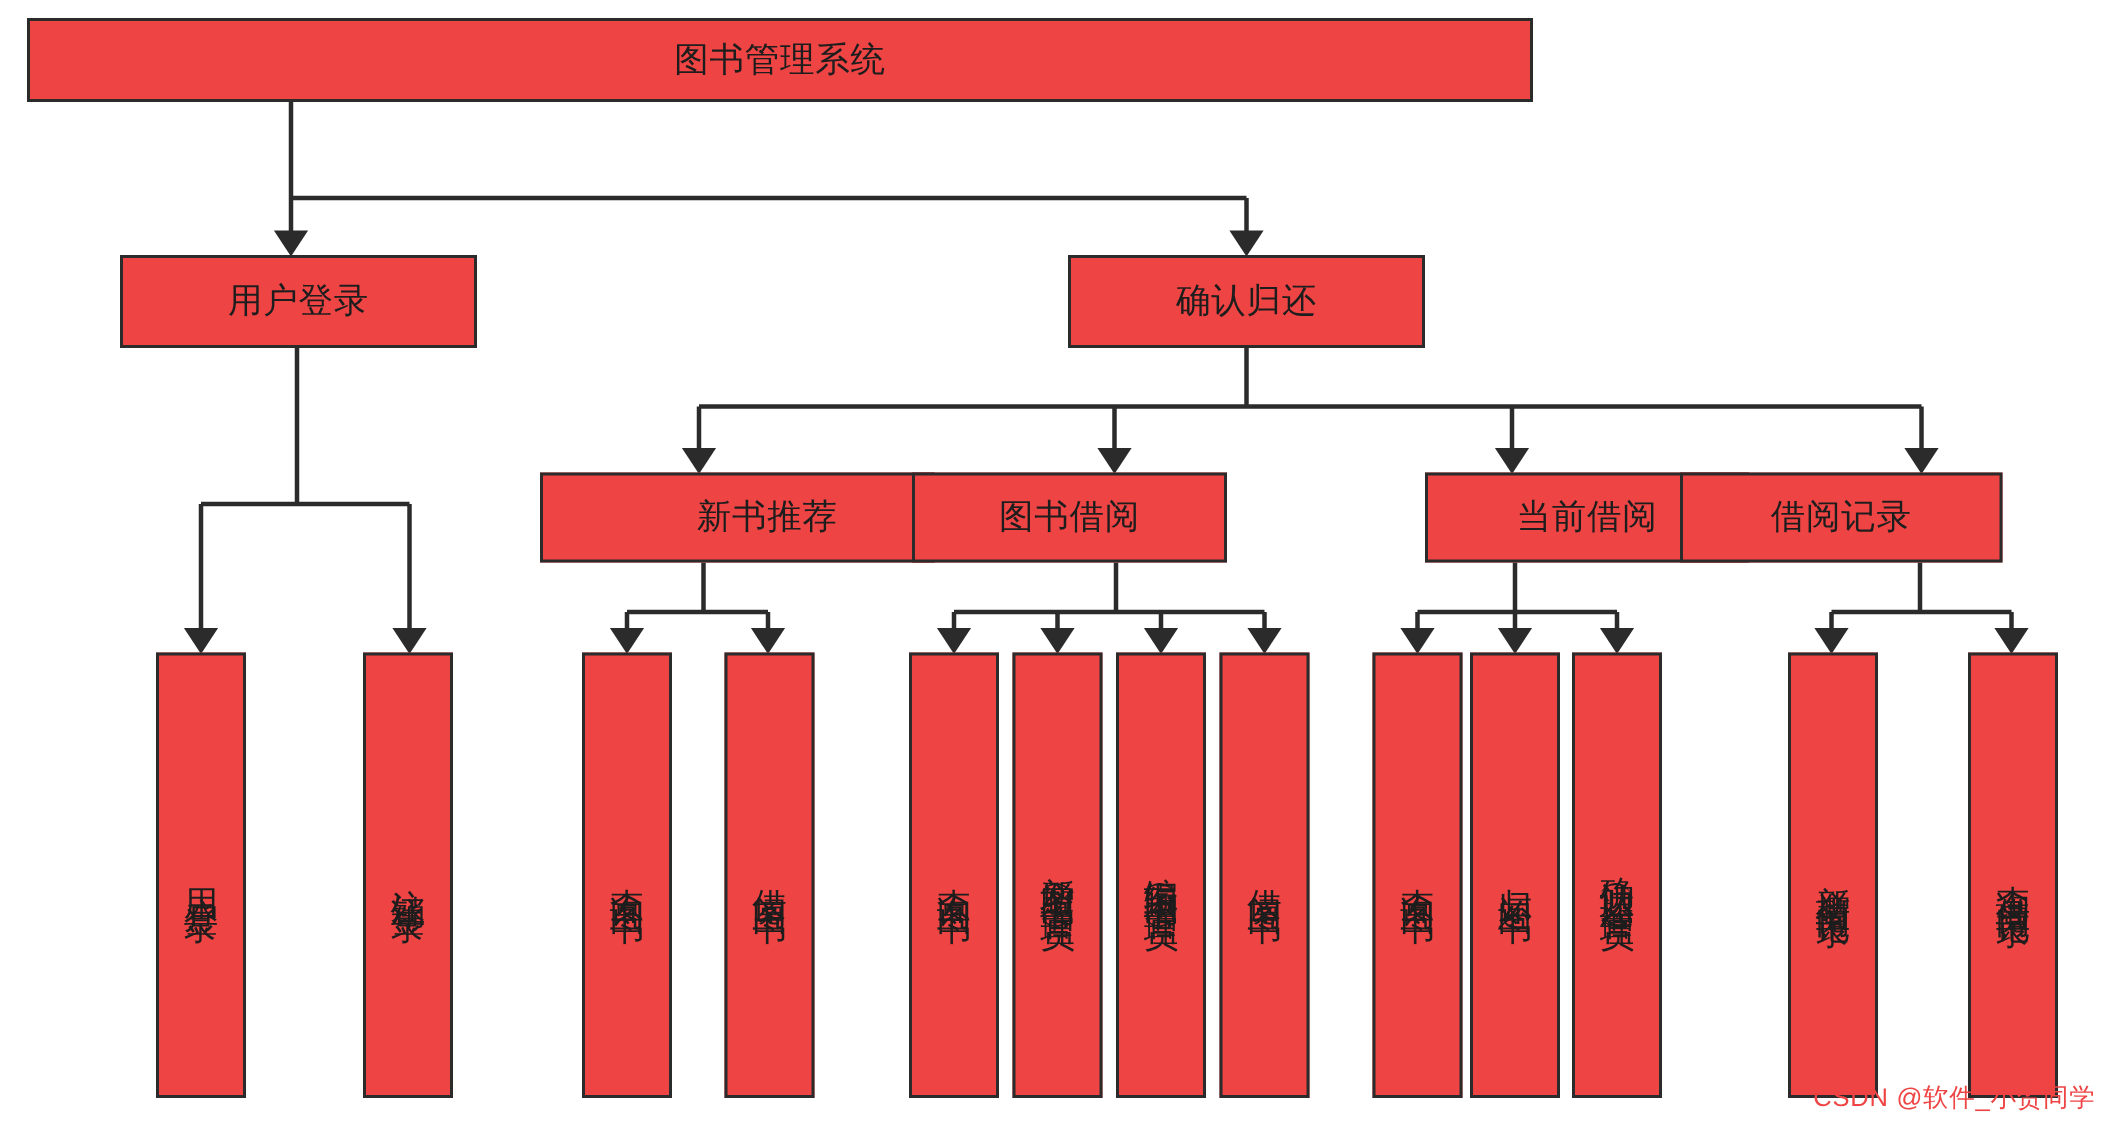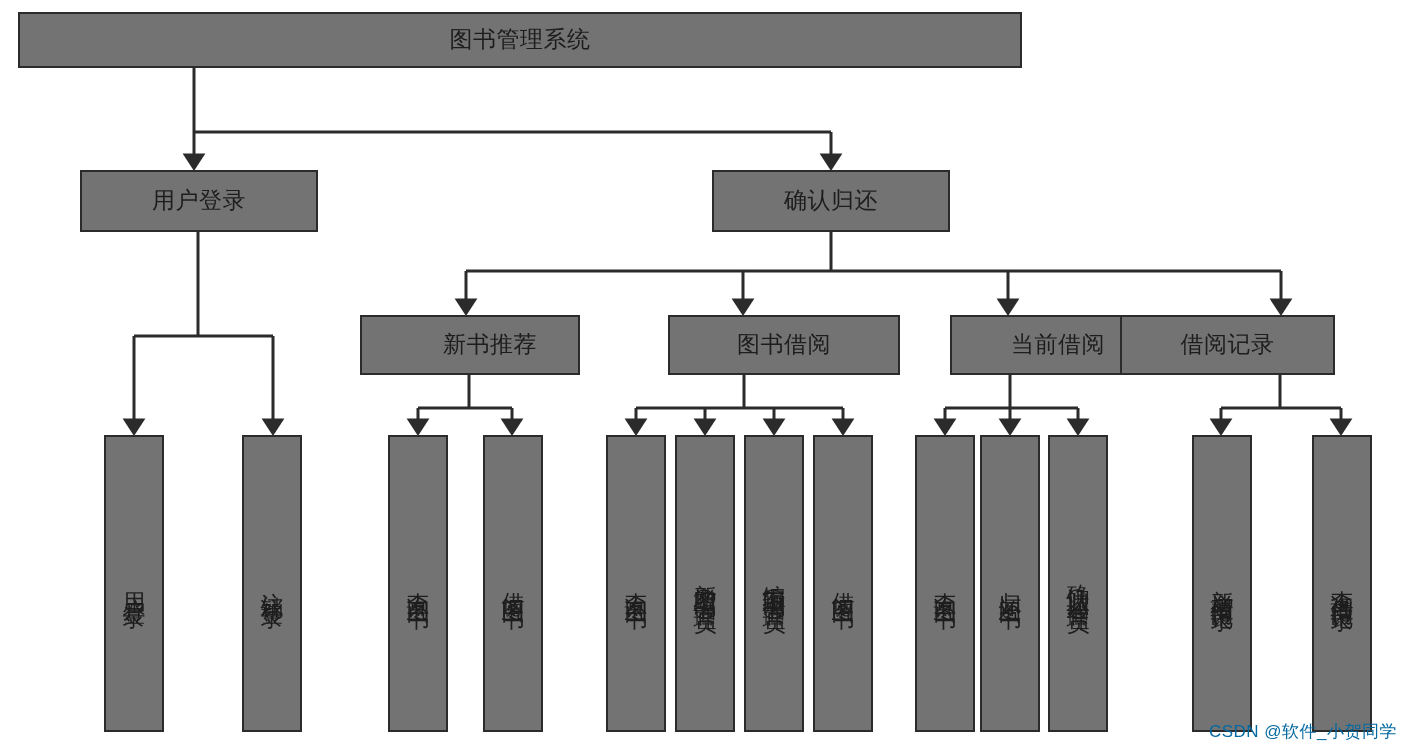--- a/index.html
+++ b/index.html
@@ -22,21 +22,21 @@
     position: absolute;
     left: 0;
     top: 0;
     width: 1405px;
     height: 747px;
     pointer-events: none;
   }
   .node {
     position: absolute;
     box-sizing: border-box;
-    background: #737373;
+    background: #ef4444;
     border: 2px solid #2b2b2b;
     display: flex;
     align-items: center;
     justify-content: center;
     color: #1d1d1d;
   }
   .node .lbl {
     display: block;
     text-align: center;
     line-height: 1.18;
@@ -64,21 +64,21 @@
     white-space: nowrap;
   }
   .node.v.tall .lbl {
     letter-spacing: 4px;
   }
   .watermark {
     position: absolute;
     right: 8px;
     bottom: 4px;
     font-size: 17px;
-    color: #0369a1;
+    color: #ef4444;
     white-space: nowrap;
     letter-spacing: 0.5px;
   }
 </style>
 </head>
 <body>
 
 <div id="canvas">
 
   <svg class="edges" viewBox="0 0 1405 747" xmlns="http://www.w3.org/2000/svg">
@@ -137,24 +137,24 @@
     <span class="lbl">图书管理系统</span>
   </div>
 
   <div class="node h" style="left:80px; top:170px; width:238px; height:62px;">
     <span class="lbl">用户登录</span>
   </div>
   <div class="node h" style="left:712px; top:170px; width:238px; height:62px;">
     <span class="lbl">确认归还</span>
   </div>
 
-  <div class="node h" style="left:360px; top:315px; width:220px; height:60px;padding-left:40px;">
+  <div class="node h" style="left:360px; top:315px; width:263px; height:60px;padding-left:40px;">
     <span class="lbl">新书推荐</span>
   </div>
-  <div class="node h" style="left:668px; top:315px; width:232px; height:60px;">
+  <div class="node h" style="left:608px; top:315px; width:210px; height:60px;">
     <span class="lbl">图书借阅</span>
   </div>
   <div class="node h" style="left:902px; top:315px; width:216px; height:60px;margin-left:48px;">
     <span class="lbl">当前借阅</span>
   </div>
   <div class="node h" style="left:1120px; top:315px; width:215px; height:60px;">
     <span class="lbl">借阅记录</span>
   </div>
 
   <div class="node v" style="left:104px; top:435px; width:60px; height:297px;">

